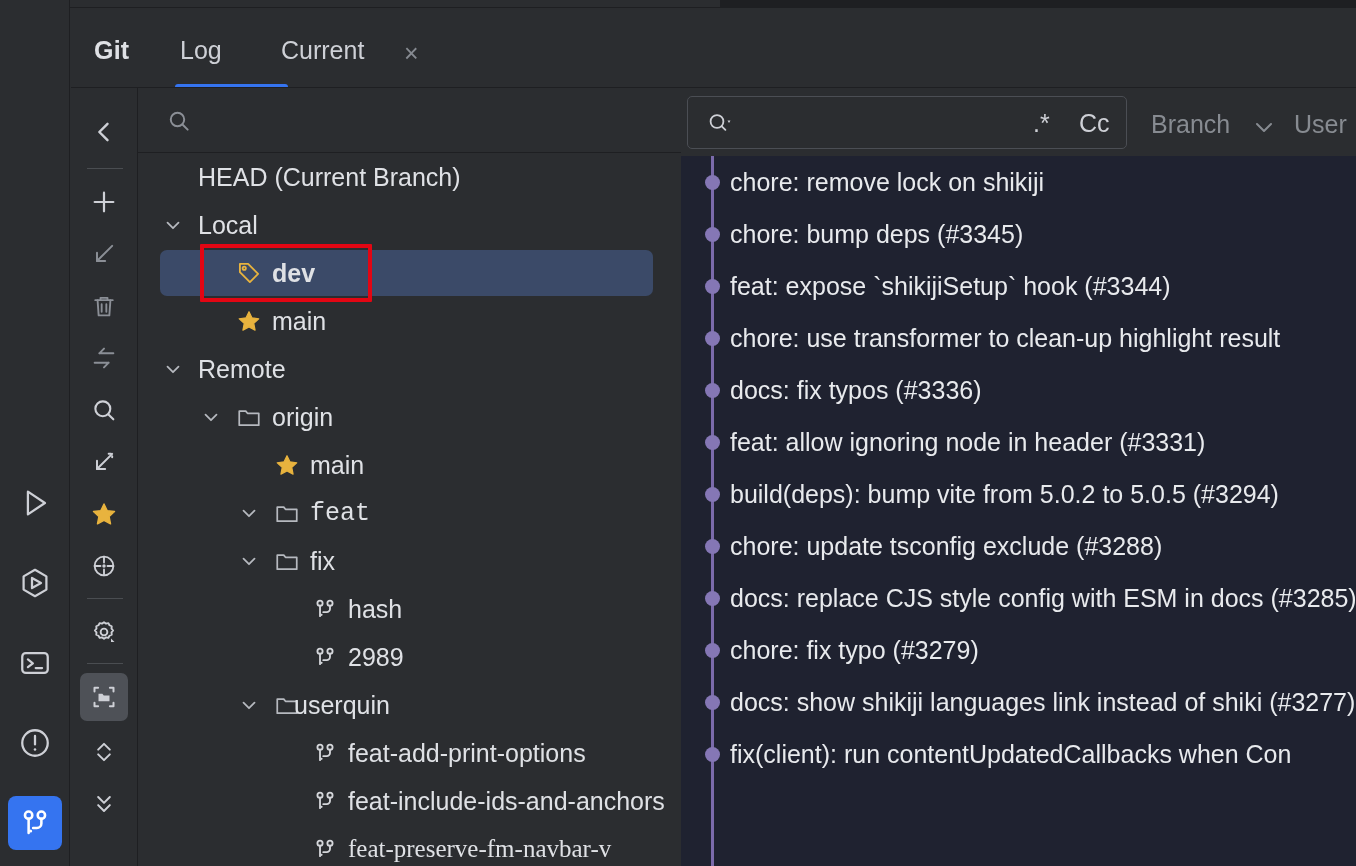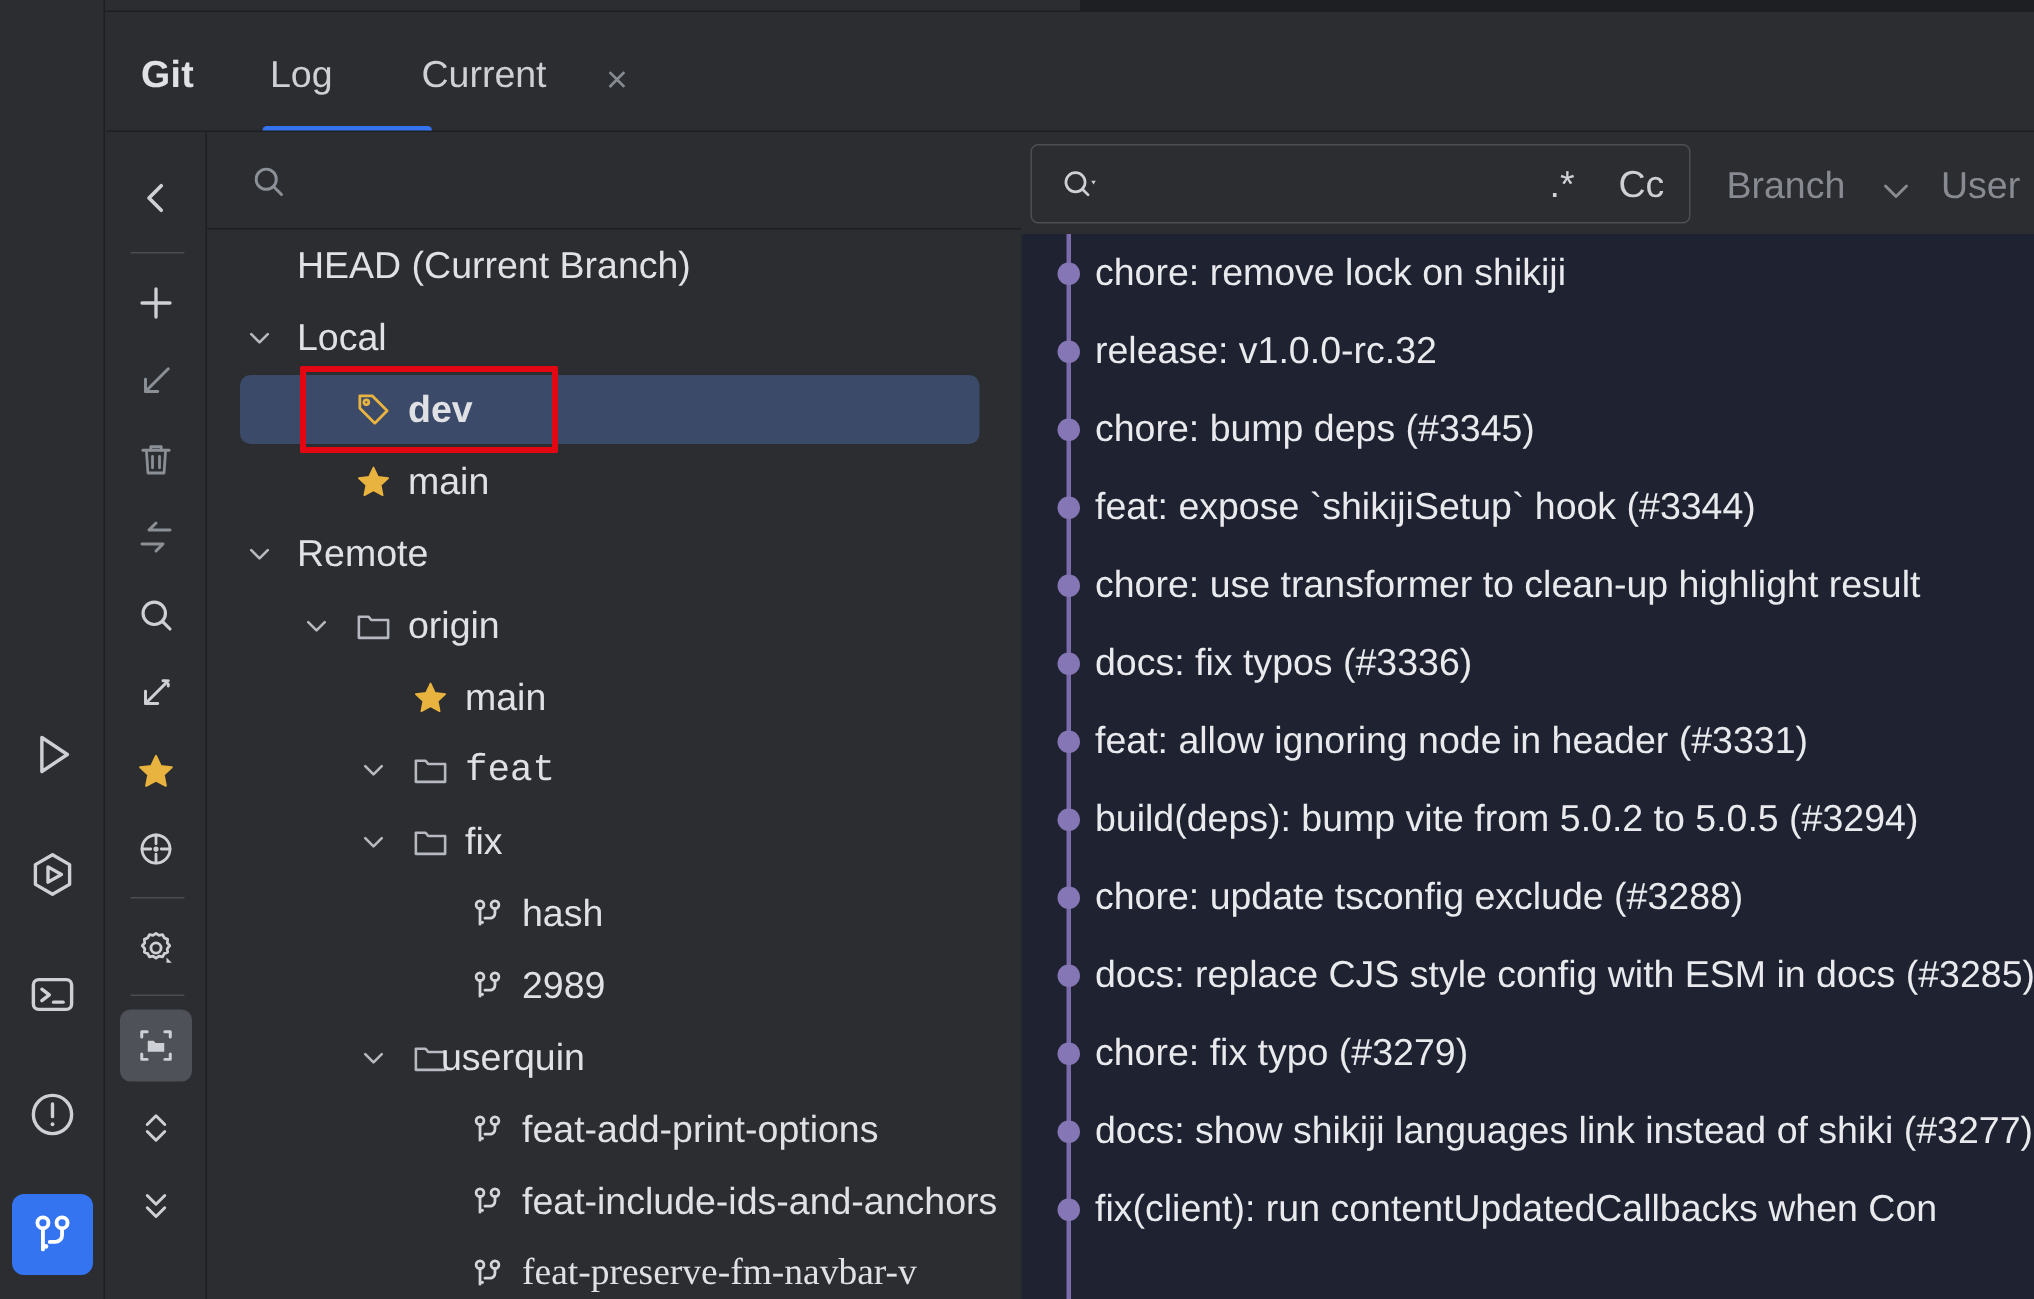--- a/index.html
+++ b/index.html
@@ -474,24 +474,20 @@
     </div>
     <div class="log-list">
       <div class="graph-rail"></div>
       <div id="commit-container">
           <div class="commit-row">
             <div class="commit-node"></div>
             <div class="commit-msg">chore: remove lock on shikiji</div>
           </div>
           <div class="commit-row">
             <div class="commit-node"></div>
-            <div class="commit-msg">release: v1.0.0-rc.32</div>
-          </div>
-          <div class="commit-row">
-            <div class="commit-node"></div>
             <div class="commit-msg">chore: bump deps (#3345)</div>
           </div>
           <div class="commit-row">
             <div class="commit-node"></div>
             <div class="commit-msg">feat: expose `shikijiSetup` hook (#3344)</div>
           </div>
           <div class="commit-row">
             <div class="commit-node"></div>
             <div class="commit-msg">chore: use transformer to clean-up highlight result</div>
           </div>

